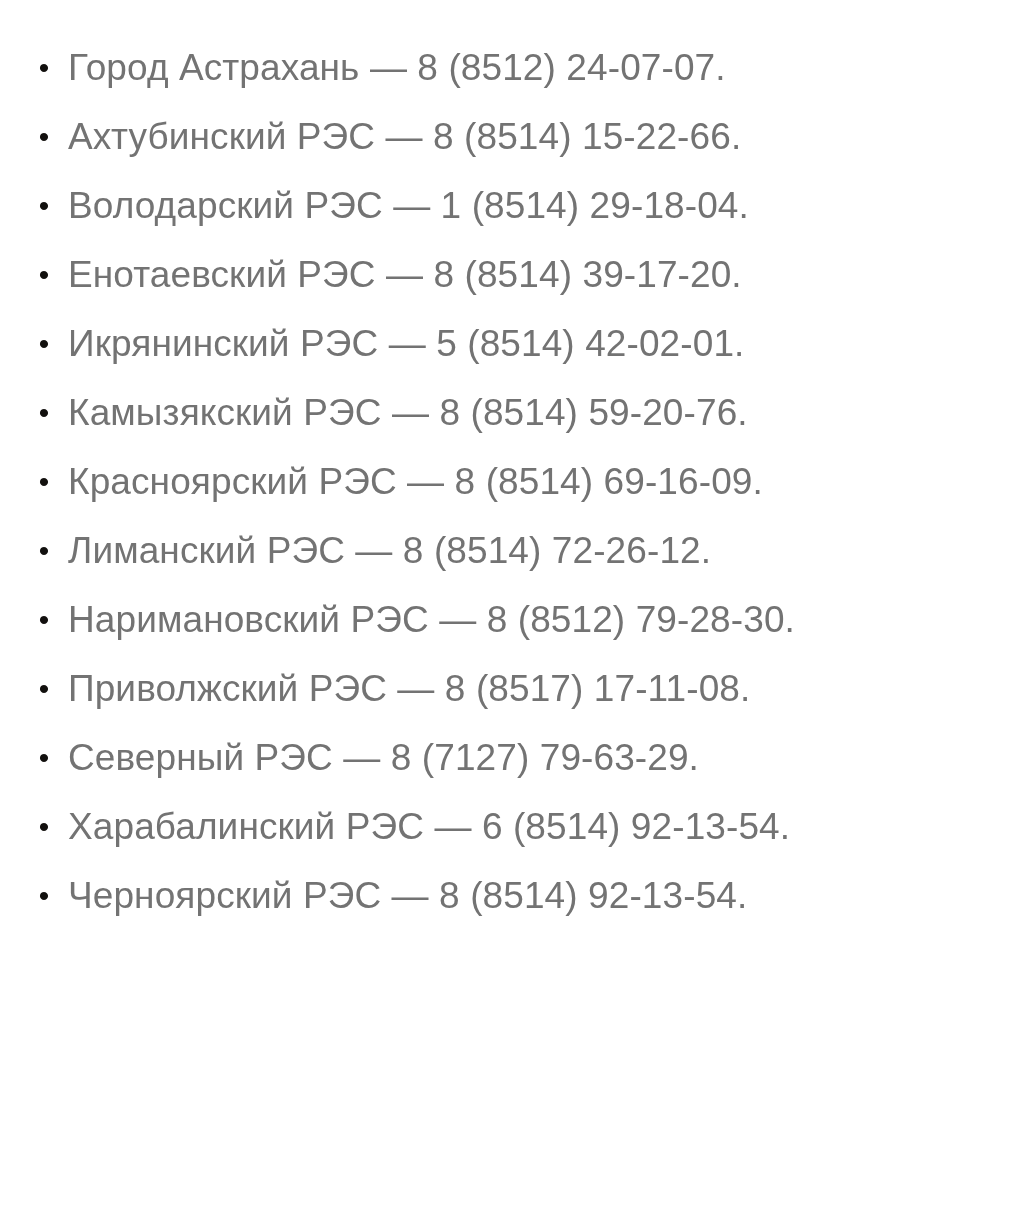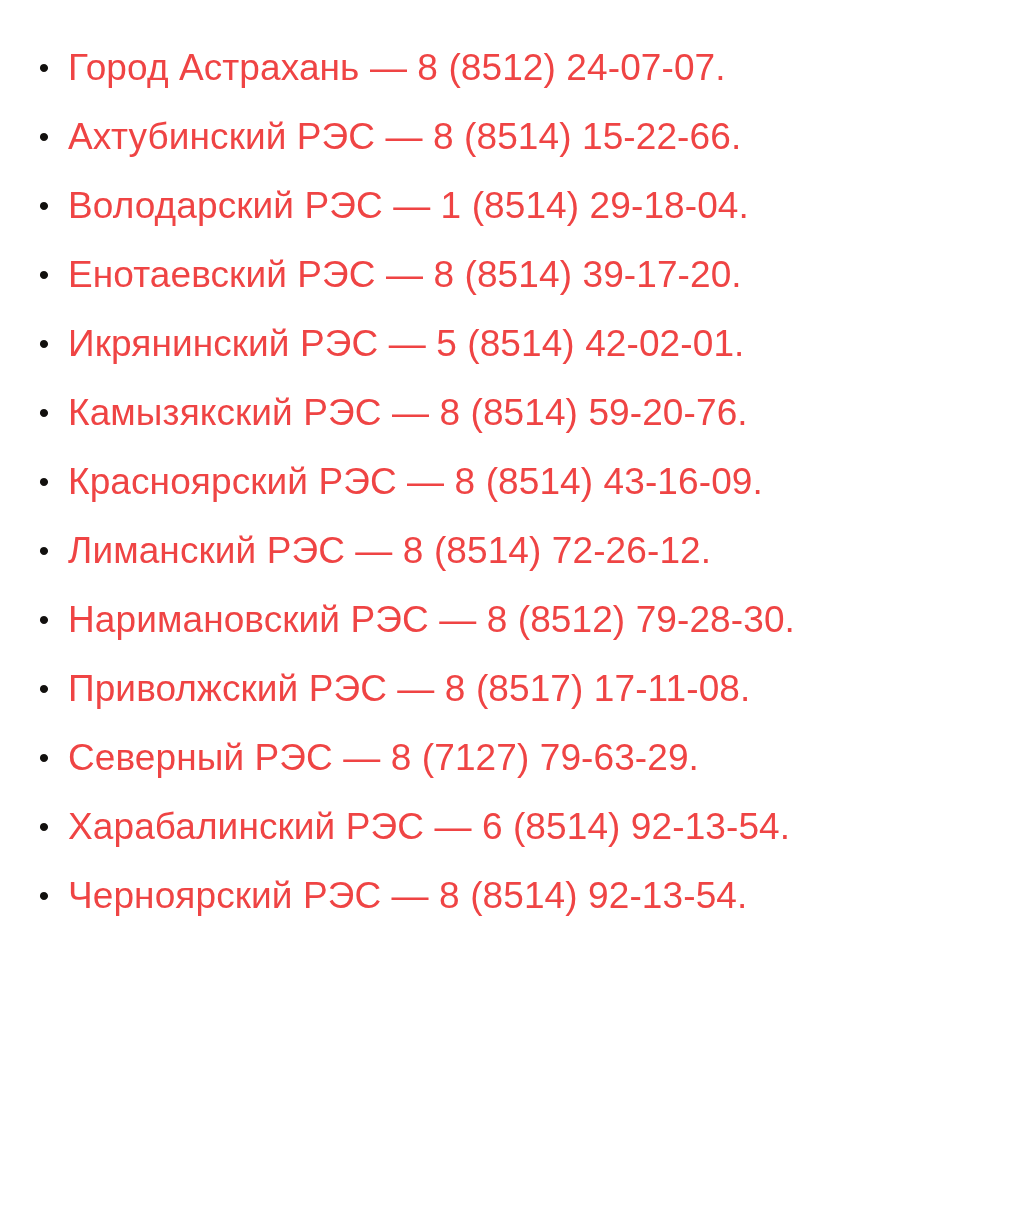--- a/index.html
+++ b/index.html
@@ -39,21 +39,21 @@
     font-size: 30px;
     line-height: 47px;
     color: #12100e;
     user-select: none;
   }
   .entry-text {
     flex: 1 1 auto;
     font-size: 37px;
     line-height: 47px;
     letter-spacing: 0.1px;
-    color: #ef4444;
+    color: #737373;
     white-space: nowrap;
   }
 </style>
 </head>
 <body>
 
 <div class="page">
   <ul class="contact-list">
     <li>
       <span class="bullet">•</span>
@@ -74,21 +74,21 @@
     <li>
       <span class="bullet">•</span>
       <span class="entry-text">Икрянинский РЭС — 5 (8514) 42-02-01.</span>
     </li>
     <li>
       <span class="bullet">•</span>
       <span class="entry-text">Камызякский РЭС — 8 (8514) 59-20-76.</span>
     </li>
     <li>
       <span class="bullet">•</span>
-      <span class="entry-text">Красноярский РЭС — 8 (8514) 43-16-09.</span>
+      <span class="entry-text">Красноярский РЭС — 8 (8514) 69-16-09.</span>
     </li>
     <li>
       <span class="bullet">•</span>
       <span class="entry-text">Лиманский РЭС — 8 (8514) 72-26-12.</span>
     </li>
     <li>
       <span class="bullet">•</span>
       <span class="entry-text">Наримановский РЭС — 8 (8512) 79-28-30.</span>
     </li>
     <li>

